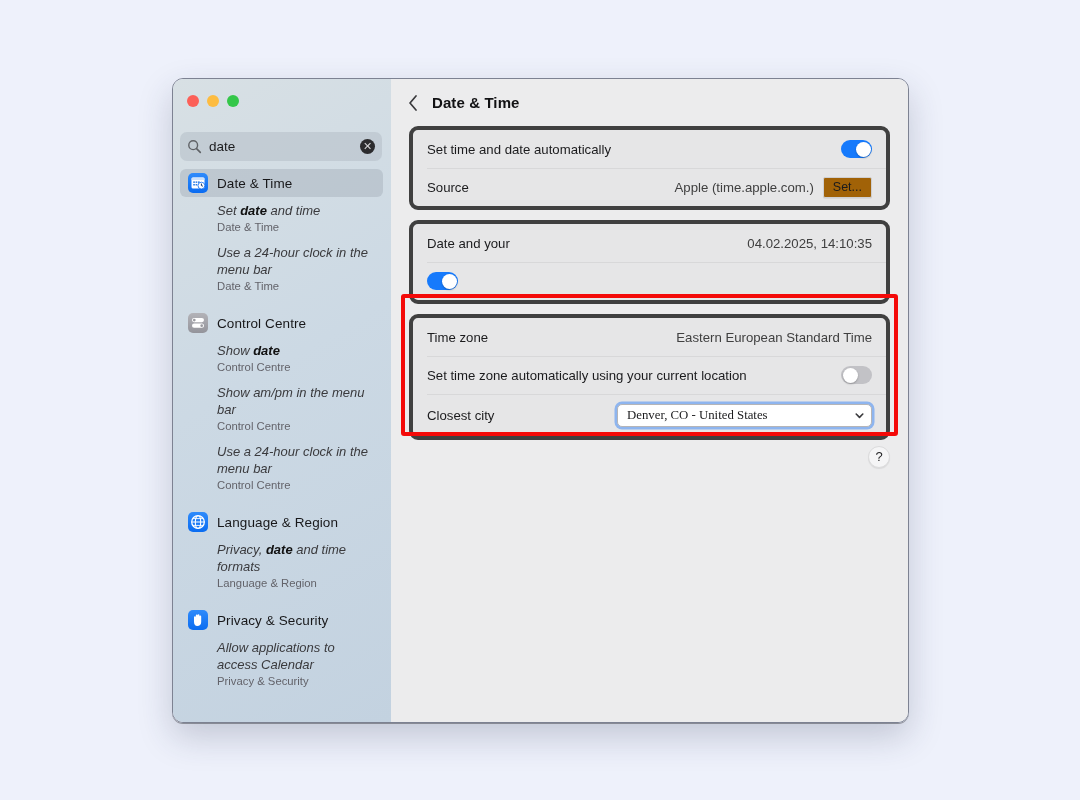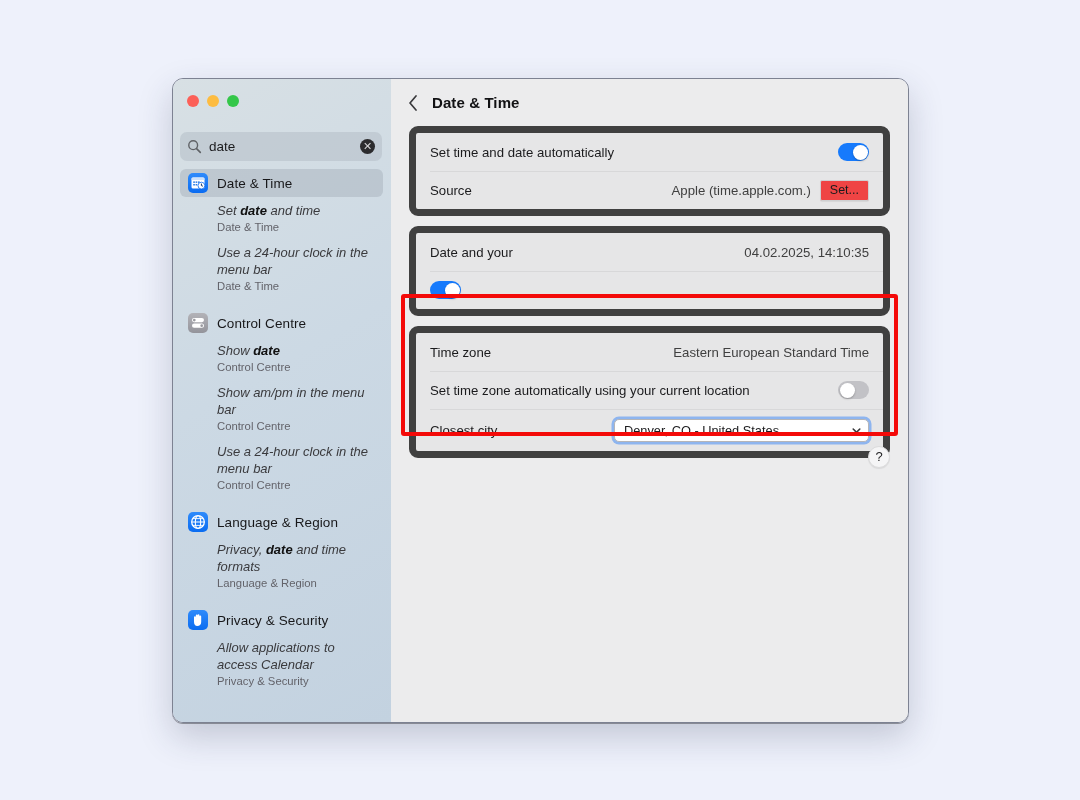--- a/index.html
+++ b/index.html
@@ -140,21 +140,21 @@
     font-size: 15px;
     font-weight: bold;
     color: #121214;
     letter-spacing: .1px;
   }
 
   .card {
     margin: 0 18px 10px 18px;
     background: #e6e6e7;
     border-radius: 9px;
-    border: 7px solid #404040;
+    border: 4px solid #404040;
     overflow: hidden;
   }
   .row {
     display: flex;
     align-items: center;
     height: 38px;
     padding: 0 14px;
     position: relative;
   }
   .row + .row::before {
@@ -193,40 +193,41 @@
     box-shadow: 0 1px 2px rgba(0,0,0,.25);
   }
   .toggle.on .knob { left: 14.5px; }
   .toggle.off .knob { left: 1.5px; }
 
   .set-btn {
     margin-left: 9px;
     height: 21px;
     padding: 0 9px;
     border-radius: 2px;
-    background: #ef4444;
+    background: #a16207;
     border: 1px solid #cfcfd1;
     font-size: 12.5px;
     color: #1b1b1d;
     line-height: 19px;
     box-shadow: 0 1px 1px rgba(0,0,0,.07);
   }
 
   .select-wrap {
     width: 255px;
     height: 23px;
     border-radius: 5px;
     background: #fff;
     border: 1px solid #b5b5b8;
     box-shadow: 0 0 0 2.5px rgba(70,140,245,.55);
     display: flex;
     align-items: center;
     padding: 0 4px 0 9px;
     margin-left: auto;
     margin-right: 0;
+    font-family: Liberation Serif, serif;
   }
   .select-val {
     font-size: 12.8px;
     color: #1b1b1d;
     flex: 1;
     white-space: nowrap;
     overflow: hidden;
   }
   .select-chevron {
     width: 15px; height: 15px; flex: 0 0 15px;

